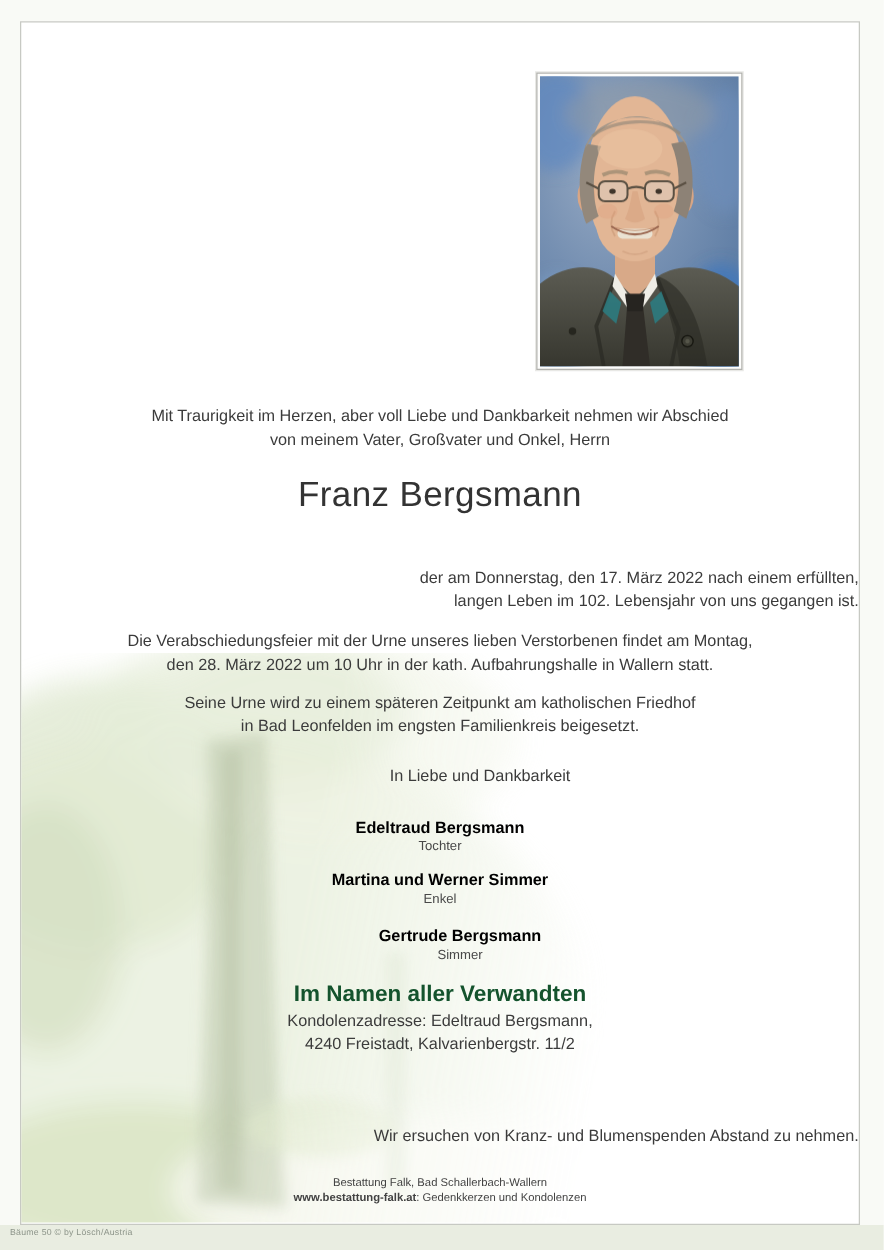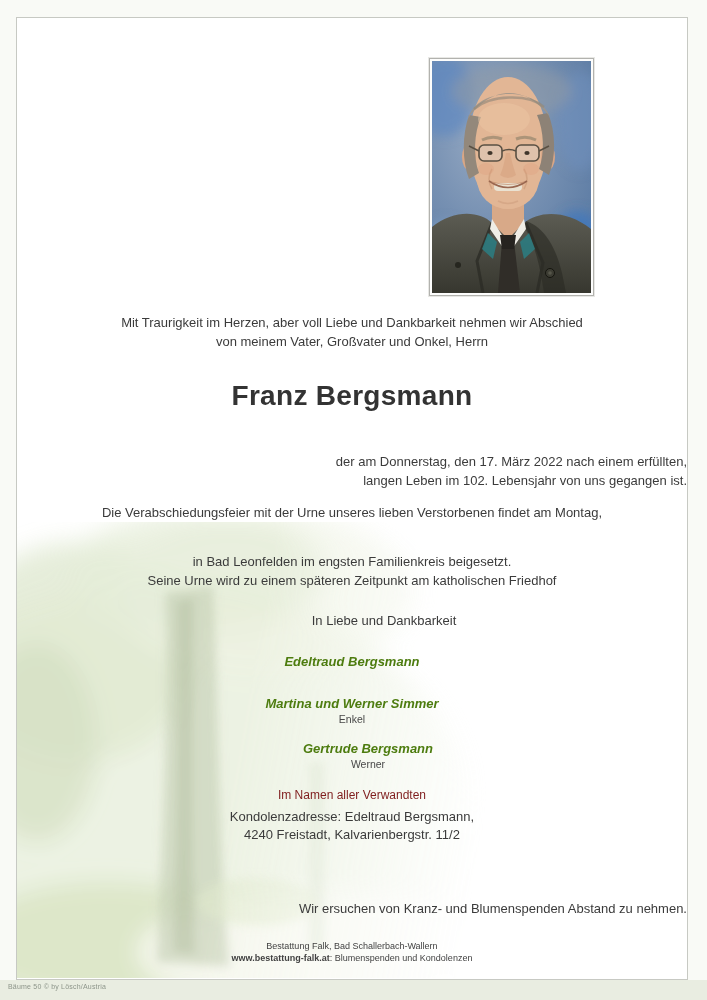--- a/index.html
+++ b/index.html
@@ -47,32 +47,32 @@
     padding: 2px;
     z-index: 2;
     box-shadow: 0 0 0 1px #e8e8e5;
   }
   .photo-frame svg { display: block; }
   .txt {
     position: absolute; left: 17px; width: 670px;
     text-align: center; z-index: 2;
   }
   .body-line { font-size: 13px; line-height: 19px; }
-  .intro      { top: 313px; }
-  .name       { top: 378px; font-size: 28px; line-height: 36px; font-weight: bold; color: #333333; letter-spacing: .3px; }
+  .intro      { top: 323px; }
+  .name       { top: 378px; font-size: 28px; line-height: 36px; font-weight: normal; color: #333333; letter-spacing: .3px; }
   .death      { top: 452px; text-align: right; }
   .farewell   { top: 503px; }
   .burial     { top: 552px; }
   .closing    { top: 612px; font-size: 13px; line-height: 18px; padding-left: 32px; }
   .mourner-1  { top: 653px; }
   .mourner-2  { top: 695px; }
   .mourner-3  { top: 740px; margin-left: 16px; }
-  .mourner-name { font-size: 13px; font-weight: bold; line-height: 17px; color: #4d7c0f; font-style: italic; }
+  .mourner-name { font-size: 13px; font-weight: bold; line-height: 17px; color: #000000; }
   .mourner-rel  { font-size: 10.5px; line-height: 15px; color: #484848; }
-  .in-name-of { top: 786px; font-size: 12px; line-height: 18px; font-weight: normal; color: #7f1d1d; }
+  .in-name-of { top: 786px; font-size: 18px; line-height: 18px; font-weight: bold; color: #14532d; }
   .condolence { top: 808px; font-size: 13px; line-height: 18px; }
   .flowers    { top: 900px; font-size: 13px; line-height: 18px; text-align: right; }
   .footer     { top: 940px; font-size: 9px; line-height: 12px; color: #424242; }
   .footer b   { font-weight: bold; }
 </style>
 </head>
 <body>
 
 <div class="card"></div>
 
@@ -190,51 +190,53 @@
 
 <div class="txt name">Franz Bergsmann</div>
 
 <div class="txt death body-line">
   <div>der am Donnerstag, den 17. März 2022 nach einem erfüllten,</div>
   <div>langen Leben im 102. Lebensjahr von uns gegangen ist.</div>
 </div>
 
 <div class="txt farewell body-line">
   <div>Die Verabschiedungsfeier mit der Urne unseres lieben Verstorbenen findet am Montag,</div>
+  <div>den 28. März 2022 um 10 Uhr in der kath. Aufbahrungshalle in Wallern statt.</div>
 </div>
 
 <div class="txt burial body-line">
+  <div>Seine Urne wird zu einem späteren Zeitpunkt am katholischen Friedhof</div>
   <div>in Bad Leonfelden im engsten Familienkreis beigesetzt.</div>
-  <div>Seine Urne wird zu einem späteren Zeitpunkt am katholischen Friedhof</div>
 </div>
 
 <div class="txt closing">In Liebe und Dankbarkeit</div>
 
 <div class="txt mourner-1">
   <div class="mourner-name">Edeltraud Bergsmann</div>
+  <div class="mourner-rel">Tochter</div>
 </div>
 
 <div class="txt mourner-2">
   <div class="mourner-name">Martina und Werner Simmer</div>
   <div class="mourner-rel">Enkel</div>
 </div>
 
 <div class="txt mourner-3">
   <div class="mourner-name">Gertrude Bergsmann</div>
-  <div class="mourner-rel">Werner</div>
+  <div class="mourner-rel">Simmer</div>
 </div>
 
 <div class="txt in-name-of">Im Namen aller Verwandten</div>
 
 <div class="txt condolence">
   <div>Kondolenzadresse: Edeltraud Bergsmann,</div>
   <div>4240 Freistadt, Kalvarienbergstr. 11/2</div>
 </div>
 
 <div class="txt flowers">Wir ersuchen von Kranz- und Blumenspenden Abstand zu nehmen.</div>
 
 <div class="txt footer">
   <div>Bestattung Falk, Bad Schallerbach-Wallern</div>
-  <div><b>www.bestattung-falk.at</b><span>: Blumenspenden und Kondolenzen</span></div>
+  <div><b>www.bestattung-falk.at</b><span>: Gedenkkerzen und Kondolenzen</span></div>
 </div>
 
 <div class="bottom-strip"></div>
 <div class="credit">Bäume 50 © by Lösch/Austria</div>
 
 </body></html>

